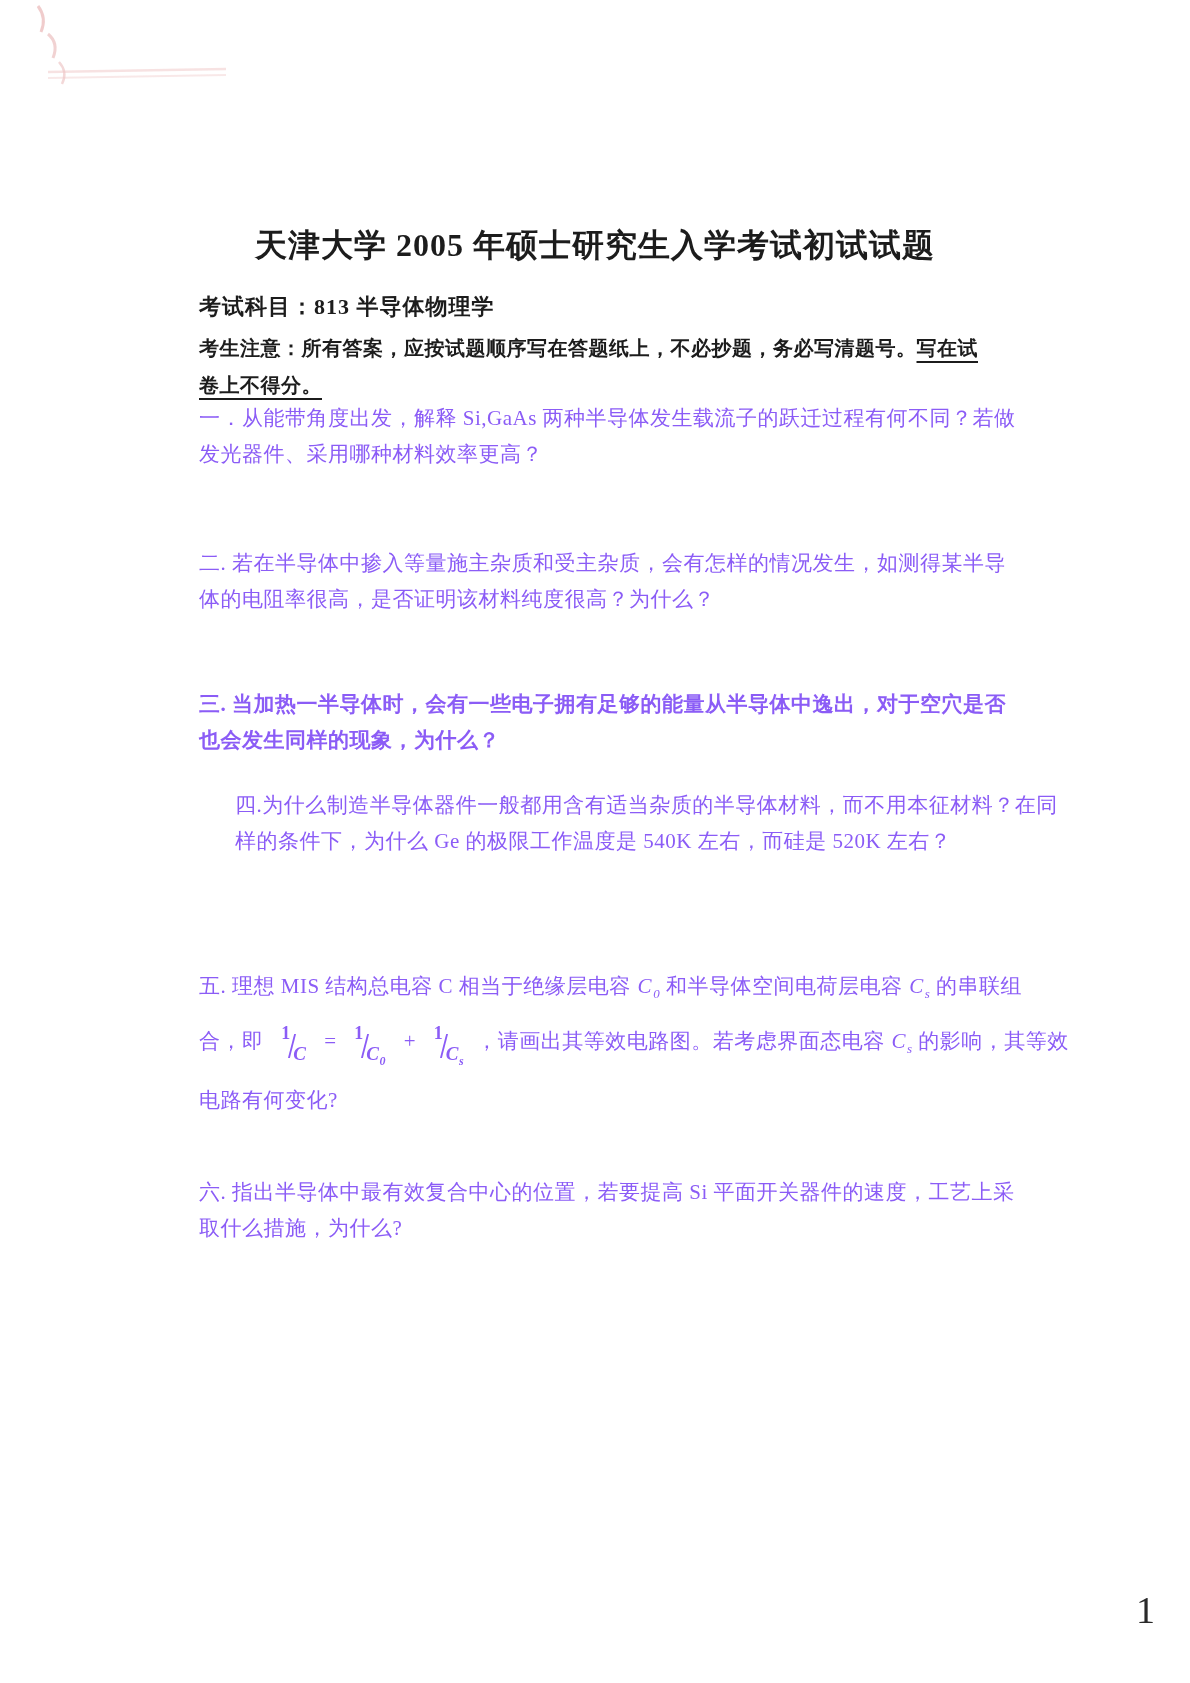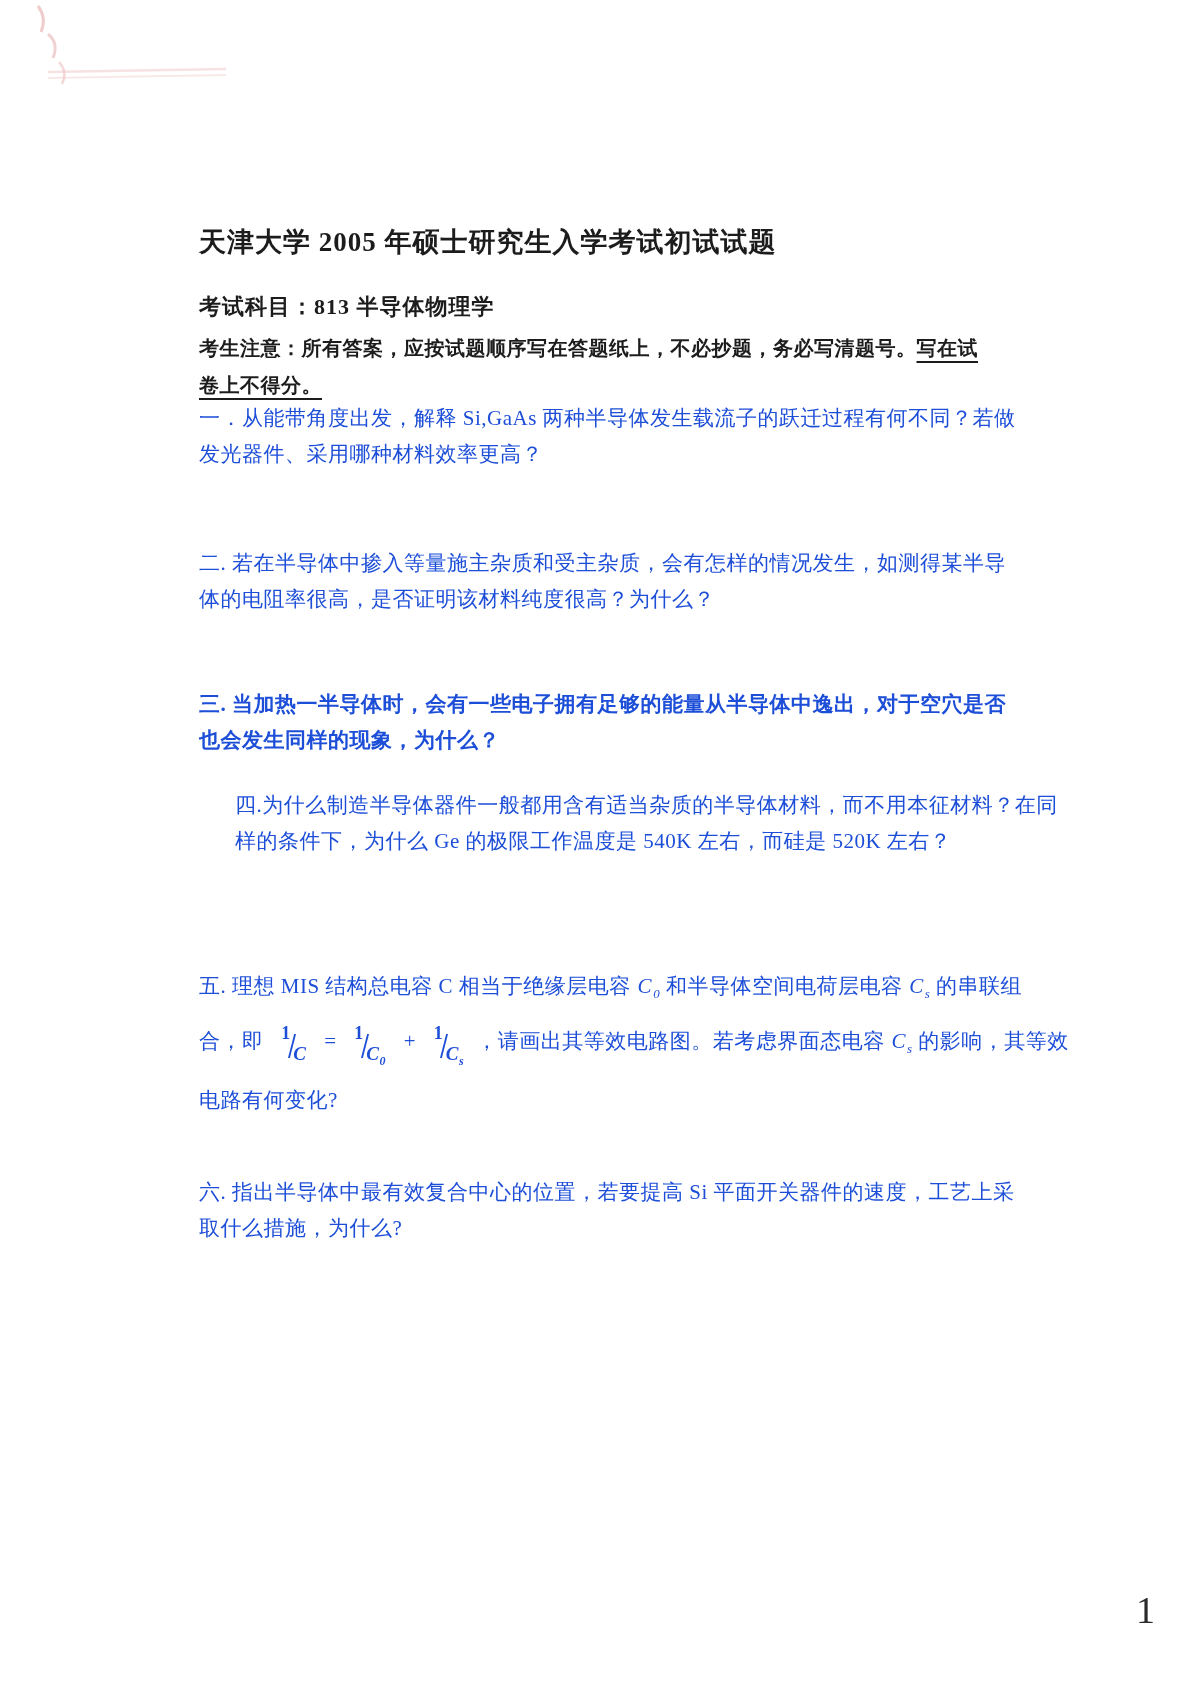--- a/index.html
+++ b/index.html
@@ -9,21 +9,21 @@
     background:#ffffff;
     font-family:"Liberation Serif","DejaVu Serif",serif;
     color:#1c1c1c;
     overflow:hidden;
   }
   
   .scan-marks{position:absolute;left:26px;top:2px;width:220px;height:100px;pointer-events:none;}
 
   .title{
     position:absolute;top:224px;left:199px;width:792px;
-    text-align:left;font-size:27px;font-weight:700;letter-spacing:1px;
+    text-align:center;font-size:32px;font-weight:700;letter-spacing:1px;
     white-space:nowrap;
   }
   .subject{
     position:absolute;top:292px;left:199px;
     font-size:22px;font-weight:700;letter-spacing:1px;white-space:nowrap;
   }
   .notice{
     position:absolute;top:330px;left:199px;width:800px;
     font-size:20px;font-weight:700;line-height:37px;letter-spacing:0.5px;
   }
@@ -33,21 +33,21 @@
   .question{position:absolute;left:0;width:810px;}
   .question:nth-child(1){top:400px;}
   .question:nth-child(2){top:545px;}
   .question:nth-child(3){top:686px;font-weight:bold;}
   .question:nth-child(4){top:787px;margin-left:36px;}
   .question:nth-child(5){top:968px;}
   .question:nth-child(6){top:1174px;}
 
   .qline{
     font-size:21px;line-height:36px;letter-spacing:0.5px;
-    white-space:nowrap;color:#1d4ed8;
+    white-space:nowrap;color:#8b5cf6;
   }
   .qline.formula{line-height:58px;}
 
   .mvar{font-style:italic;font-family:"Liberation Serif",serif;padding:0 1px;}
   .msub{font-size:13px;font-style:italic;}
 
   .frac{display:inline-block;white-space:nowrap;margin:0 12px;vertical-align:-4px;font-weight:bold;}
   .frac .fn{display:inline-block;transform:translateY(-13px);font-size:18px;}
   .frac .fs{display:inline-block;font-size:36px;line-height:1;transform:scaleX(0.75);margin:0 -4px;vertical-align:-6px;}
   .frac .fd{display:inline-block;transform:translateY(8px);font-size:19px;font-style:italic;}

